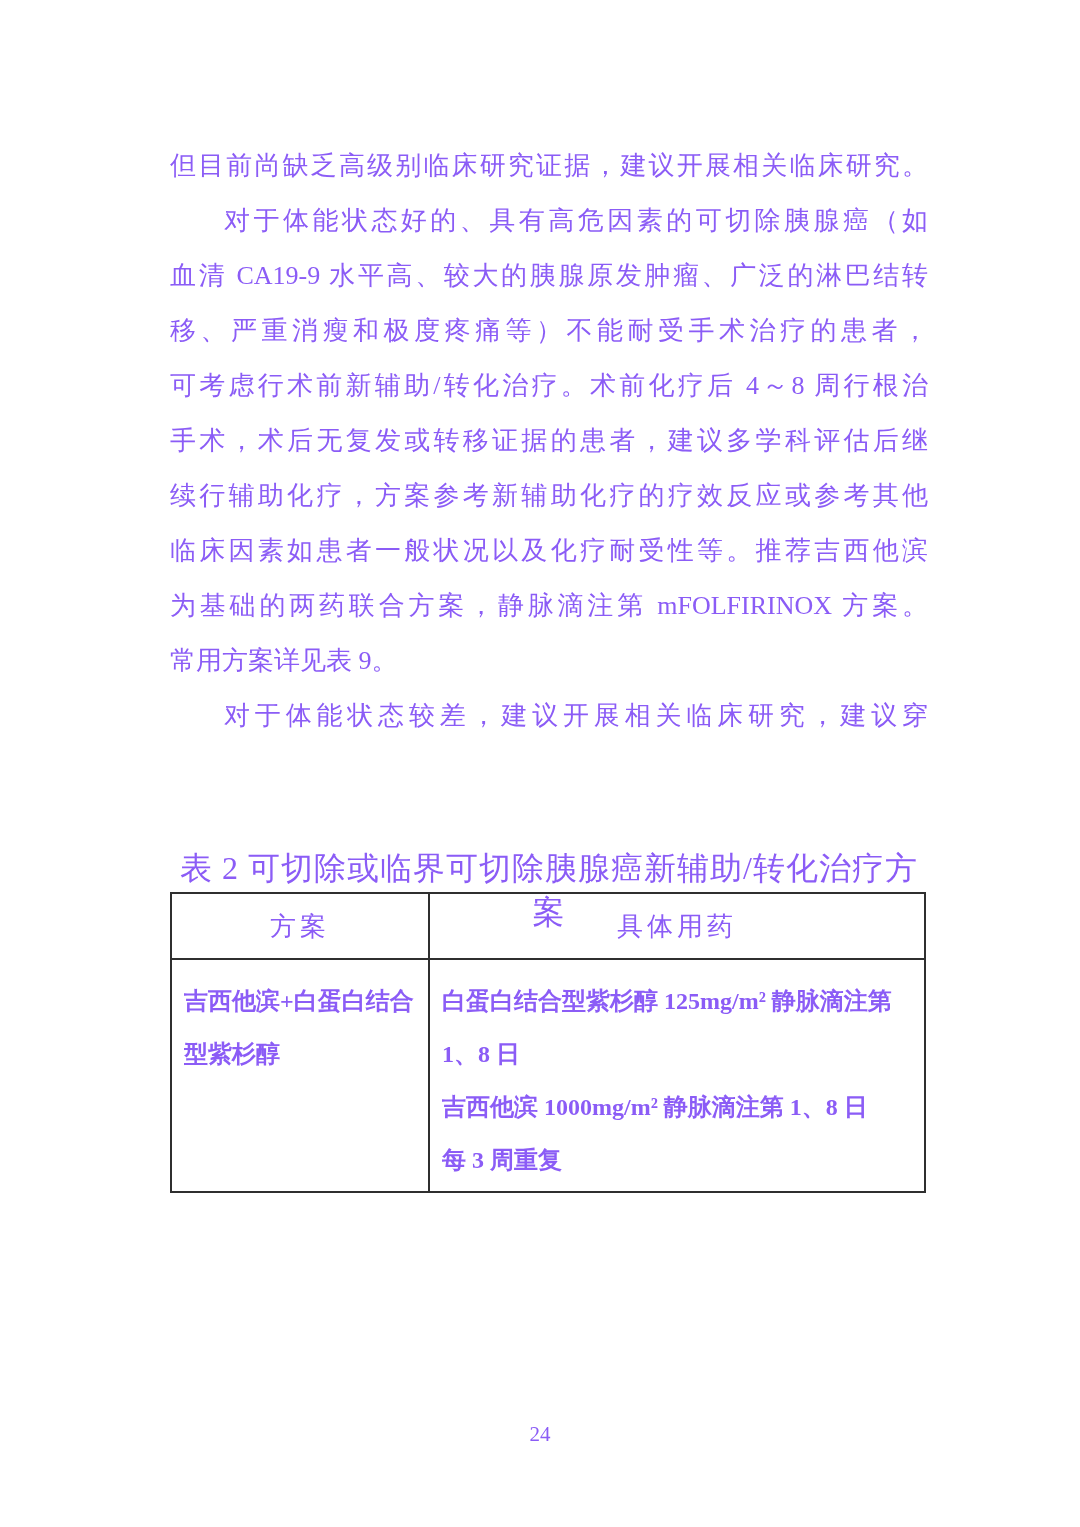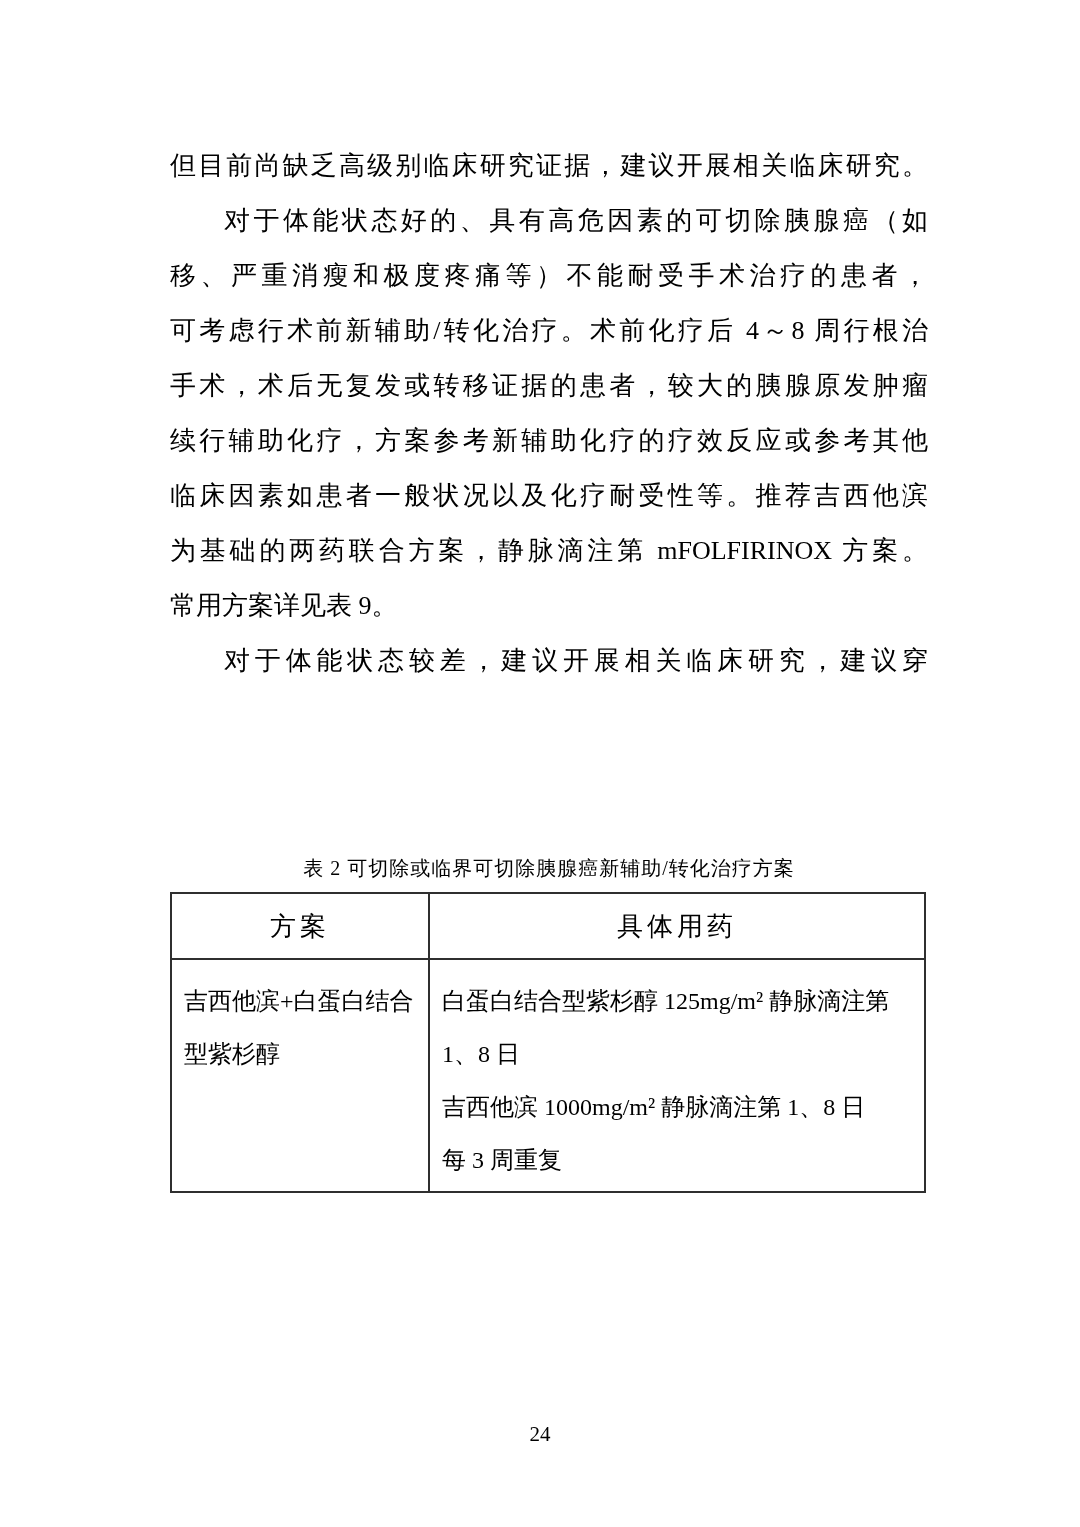--- a/index.html
+++ b/index.html
@@ -6,21 +6,21 @@
     margin: 0;
     padding: 0;
     background: #ffffff;
   }
   .page {
     position: relative;
     width: 1080px;
     height: 1527px;
     background: #ffffff;
     font-family: "Liberation Serif", "DejaVu Serif", serif;
-    color: #000000;
+    color: #8b5cf6;
     overflow: hidden;
   }
   
   .text-block {
     position: absolute;
     left: 170px;
     top: 138px;
     width: 758px;
   }
   .line {
@@ -35,21 +35,21 @@
   .line.para-end { text-align-last: left; }
   
   .table-title {
     position: absolute;
     left: 170px;
     top: 846px;
     width: 758px;
     height: 44px;
     line-height: 44px;
     text-align: center;
-    font-size: 20px;
+    font-size: 32px;
     letter-spacing: 1px;
   }
   
   .tbl {
     position: absolute;
     left: 170px;
     top: 892px;
     width: 756px;
     height: 301px;
     border: 2px solid #2f2f2f;
@@ -77,20 +77,21 @@
   .head-cell {
     display: flex;
     align-items: center;
     justify-content: center;
     font-size: 26px;
     letter-spacing: 4px;
   }
   .body-cell {
     padding: 15px 12px 0 12px;
     box-sizing: border-box;
+    font-weight: bold;
   }
   .cell-line {
     height: 53px;
     line-height: 53px;
     font-size: 24px;
     white-space: nowrap;
     overflow: hidden;
   }
   
   .page-num {
@@ -103,23 +104,24 @@
   }
 </style>
 </head>
 <body>
 
 <div class="page">
 
   <div class="text-block">
     <div class="line">但目前尚缺乏高级别临床研究证据，建议开展相关临床研究。</div>
     <div class="line indent">对于体能状态好的、具有高危因素的可切除胰腺癌（如</div>
+    <div class="line">血清 CA19-9 水平高、较大的胰腺原发肿瘤、广泛的淋巴结转</div>
     <div class="line">移、严重消瘦和极度疼痛等）不能耐受手术治疗的患者，</div>
     <div class="line">可考虑行术前新辅助/转化治疗。术前化疗后 4～8 周行根治</div>
-    <div class="line">手术，术后无复发或转移证据的患者，较大的胰腺原发肿瘤</div>
+    <div class="line">手术，术后无复发或转移证据的患者，建议多学科评估后继</div>
     <div class="line">续行辅助化疗，方案参考新辅助化疗的疗效反应或参考其他</div>
     <div class="line">临床因素如患者一般状况以及化疗耐受性等。推荐吉西他滨</div>
     <div class="line">为基础的两药联合方案，静脉滴注第 mFOLFIRINOX 方案。</div>
     <div class="line para-end">常用方案详见表 9。</div>
     <div class="line indent">对于体能状态较差，建议开展相关临床研究，建议穿</div>
   </div>
 
   <div class="table-title">表 2  可切除或临界可切除胰腺癌新辅助/转化治疗方案</div>
 
   <div class="tbl">

